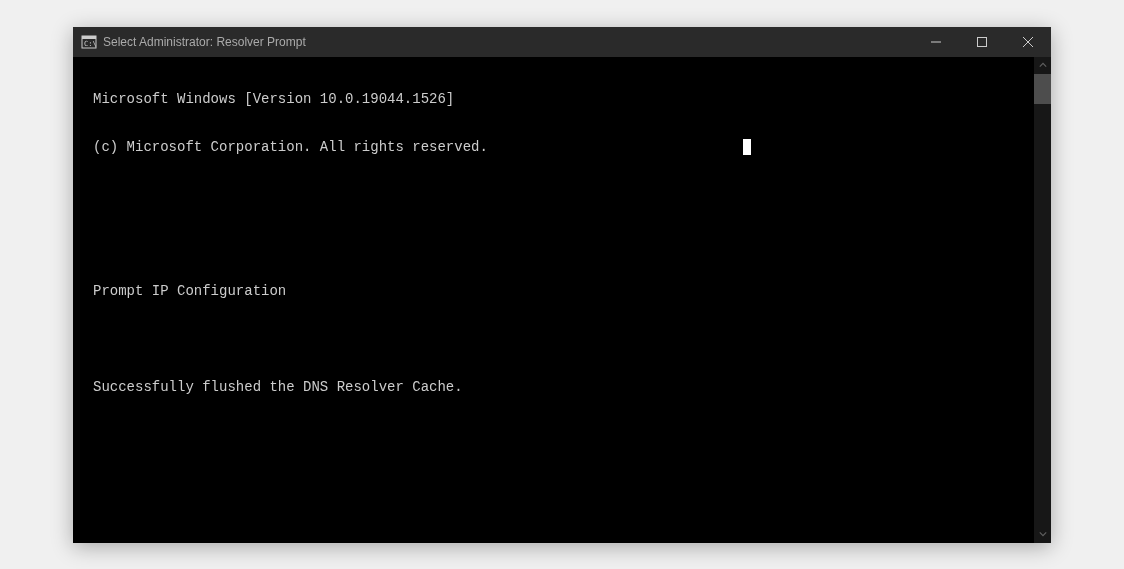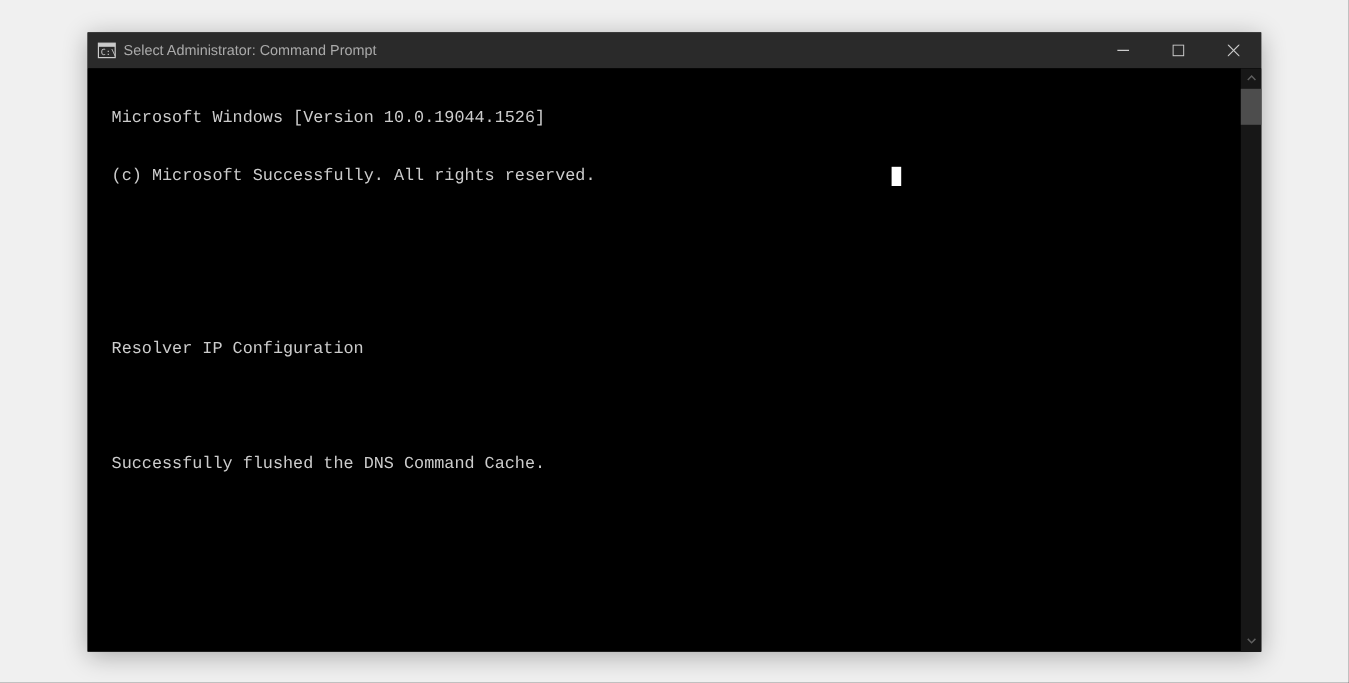--- a/index.html
+++ b/index.html
@@ -137,21 +137,21 @@
 
 <div class="window">
   <div class="titlebar">
     <div class="titlebar-icon">
       <svg viewBox="0 0 16 16">
         <rect x="1" y="2" width="14" height="12" fill="none" stroke="#ccc" stroke-width="1"></rect>
         <rect x="1" y="2" width="14" height="3" fill="#ccc"></rect>
         <text x="3" y="12" font-size="7" fill="#ccc" font-family="monospace">C:\</text>
       </svg>
     </div>
-    <div class="titlebar-title">Select Administrator: Command Prompt</div>
+    <div class="titlebar-title">Select Administrator: Resolver Prompt</div>
     <div class="titlebar-controls">
       <div class="titlebar-button">
         <svg viewBox="0 0 10 10">
             <line x1="0" y1="5" x2="10" y2="5" stroke="currentColor" stroke-width="1"></line>
           </svg>
       </div>
       <div class="titlebar-button">
         <svg viewBox="0 0 10 10">
             <rect x="0.5" y="0.5" width="9" height="9" fill="none" stroke="currentColor" stroke-width="1"></rect>
           </svg>
@@ -160,26 +160,26 @@
         <svg viewBox="0 0 10 10">
             <line x1="0" y1="0" x2="10" y2="10" stroke="currentColor" stroke-width="1"></line>
             <line x1="10" y1="0" x2="0" y2="10" stroke="currentColor" stroke-width="1"></line>
           </svg>
       </div>
     </div>
   </div>
   <div class="terminal-area">
     <div class="terminal-content">
       <div class="terminal-line">Microsoft Windows [Version 10.0.19044.1526]</div>
-      <div class="terminal-line">(c) Microsoft Successfully. All rights reserved.</div>
+      <div class="terminal-line">(c) Microsoft Corporation. All rights reserved.</div>
       <div class="terminal-line"></div>
       <div class="terminal-line"></div>
-      <div class="terminal-line">Resolver IP Configuration</div>
+      <div class="terminal-line">Prompt IP Configuration</div>
       <div class="terminal-line"></div>
-      <div class="terminal-line">Successfully flushed the DNS Command Cache.</div>
+      <div class="terminal-line">Successfully flushed the DNS Resolver Cache.</div>
       <div class="terminal-line"></div>
       <div class="cursor-block"></div>
     </div>
     <div class="scrollbar">
       <div class="scrollbar-arrow">
         <svg viewBox="0 0 10 10">
             <path d="M1 7 L5 3 L9 7" fill="none" stroke="currentColor" stroke-width="1.5"></path>
           </svg>
       </div>
       <div class="scrollbar-track">

